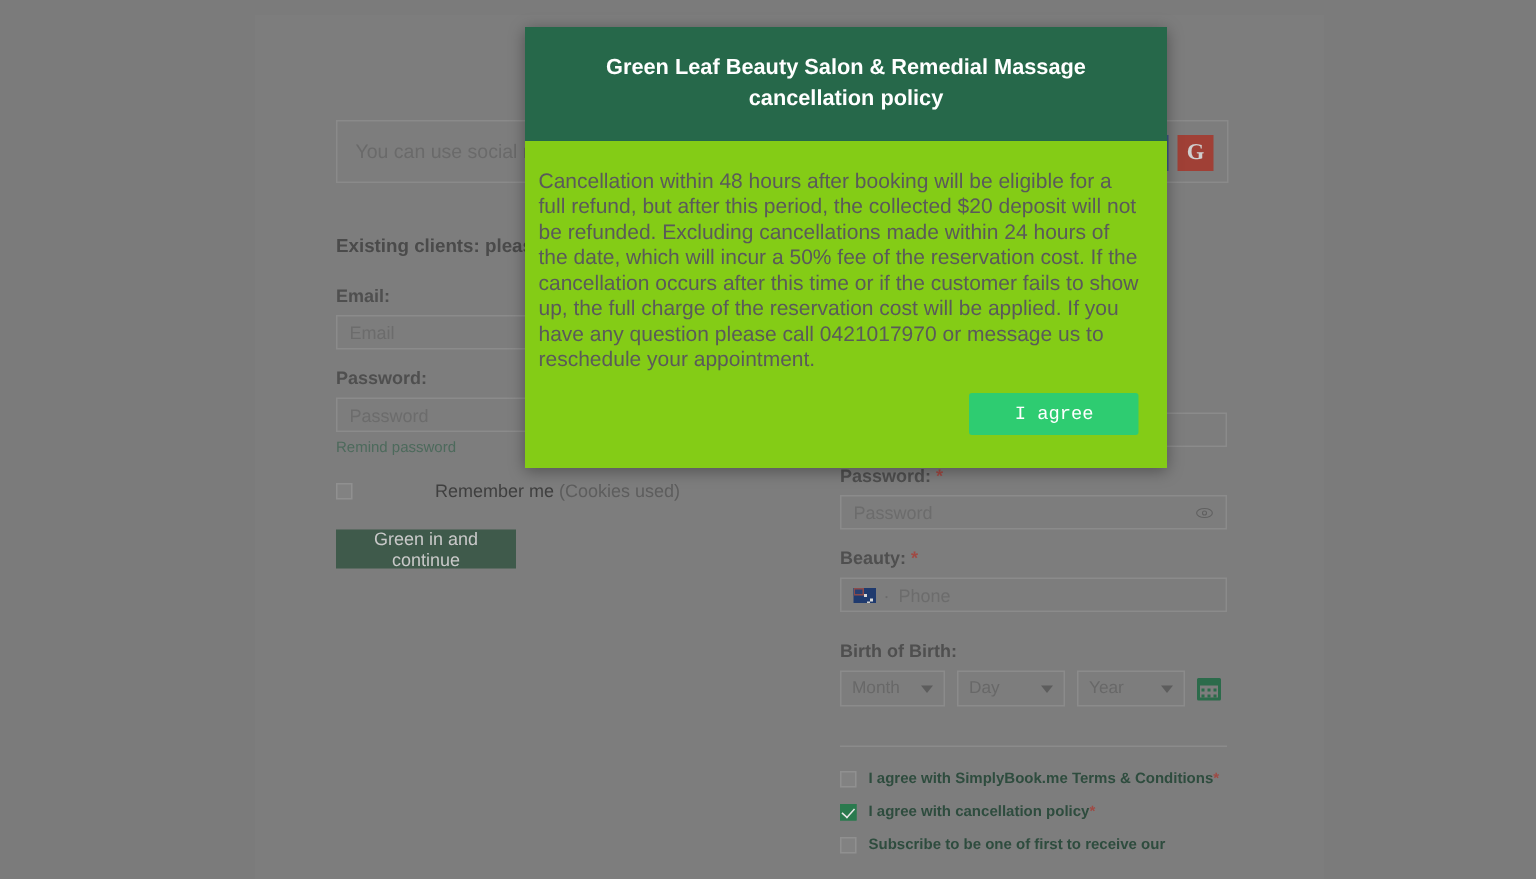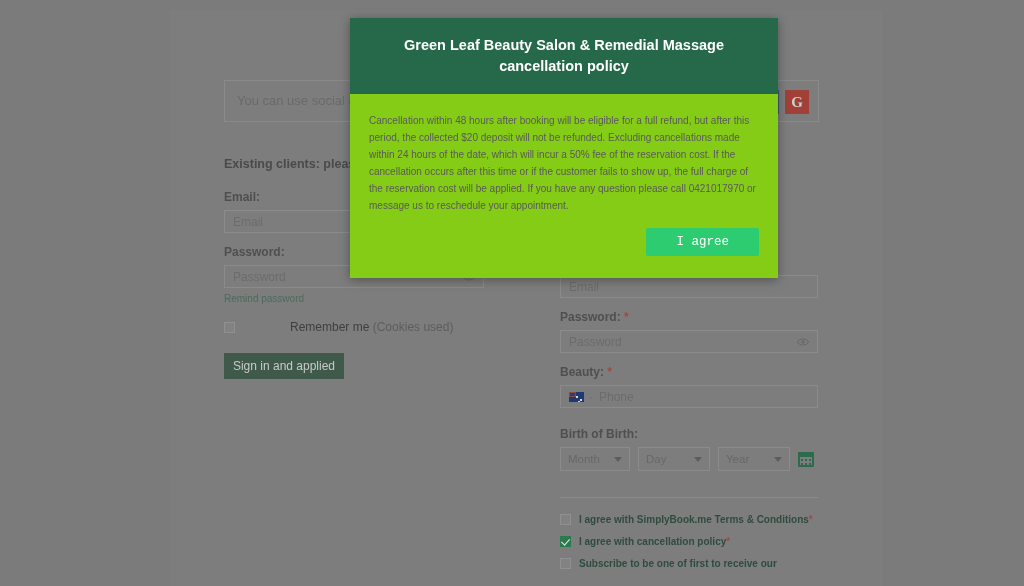--- a/index.html
+++ b/index.html
@@ -295,22 +295,22 @@
   .modal-header {
     background: #26684a;
     color: #ffffff;
     padding: 17px 28px 17px 28px;
     text-align: center;
     font-size: 14.5px;
     font-weight: bold;
     line-height: 21px;
   }
   .modal-body {
-    padding: 18px 19px 14px 19px;
-    font-size: 10px;
+    padding: 18px 19px 14px 9px;
+    font-size: 14px;
     line-height: 17px;
     color: #5a5a5a;
   }
   .modal-footer {
     padding: 0 19px 22px 19px;
     display: flex;
     justify-content: flex-end;
   }
   .agree-btn {
     background: #2ecc71;
@@ -355,21 +355,21 @@
     <div class="remind">Remind password</div>
 
     <div class="remember-row">
       <div class="cb"></div>
       <div class="remember-label">
         <span>Remember me</span>
         <span class="muted">(Cookies used)</span>
       </div>
     </div>
 
-    <button class="signin-btn">Sign in and applied</button>
+    <button class="signin-btn">Green in and continue</button>
   </div>
 
   <div class="col col-right">
     <div style="height:85px"></div>
     <div class="input-box">
       <span>Email</span>
     </div>
     <div class="field-gap"></div>
 
     <div class="field-label">

